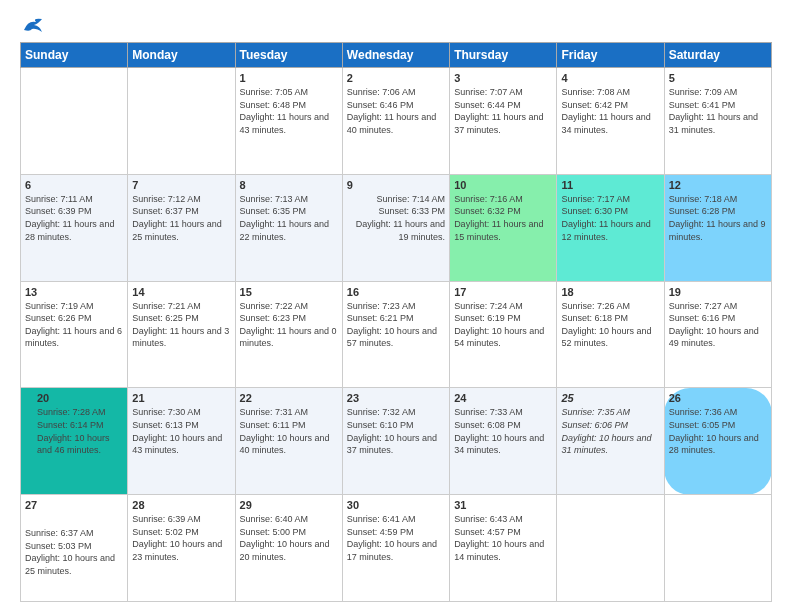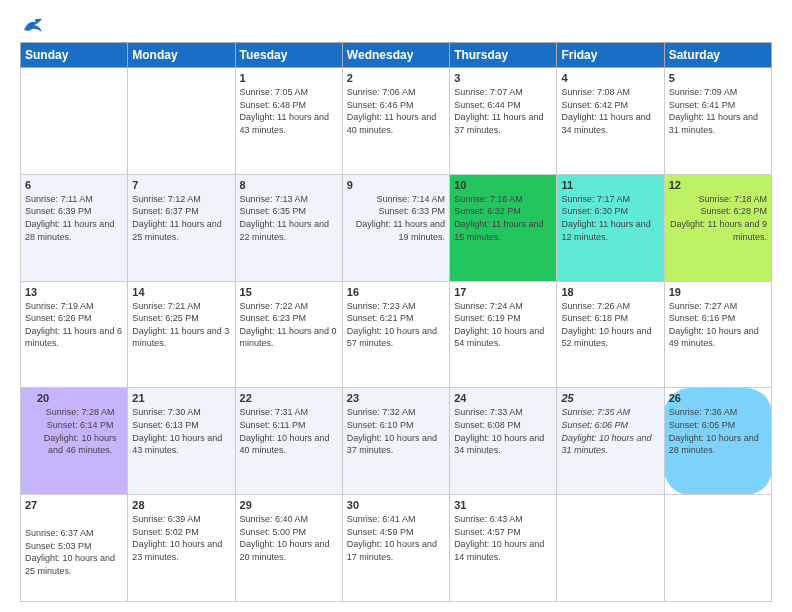--- a/index.html
+++ b/index.html
@@ -188,35 +188,35 @@
             <div class="day-info" style="white-space: pre-line;">Sunrise: 7:13 AM
 Sunset: 6:35 PM
 Daylight: 11 hours and 22 minutes.</div>
           </td>
           <td style="background: rgb(240, 244, 250);">
             <span class="day-num">9</span>
             <div class="day-info" style="white-space: pre-line; text-align: right;">Sunrise: 7:14 AM
 Sunset: 6:33 PM
 Daylight: 11 hours and 19 minutes.</div>
           </td>
-          <td style="background: #22c55e;">
+          <td style="background: #86efac;">
             <span class="day-num">10</span>
             <div class="day-info" style="white-space: pre-line;">Sunrise: 7:16 AM
 Sunset: 6:32 PM
 Daylight: 11 hours and 15 minutes.</div>
           </td>
           <td style="background: #5eead4;">
             <span class="day-num">11</span>
             <div class="day-info" style="white-space: pre-line;">Sunrise: 7:17 AM
 Sunset: 6:30 PM
 Daylight: 11 hours and 12 minutes.</div>
           </td>
-          <td style="background: #bef264;">
+          <td style="background: #7dd3fc;">
             <span class="day-num">12</span>
-            <div class="day-info" style="white-space: pre-line; text-align: right;">Sunrise: 7:18 AM
+            <div class="day-info" style="white-space: pre-line;">Sunrise: 7:18 AM
 Sunset: 6:28 PM
 Daylight: 11 hours and 9 minutes.</div>
           </td>
         </tr>
         <tr>
           <td>
             <span class="day-num">13</span>
             <div class="day-info" style="white-space: pre-line;">Sunrise: 7:19 AM
 Sunset: 6:26 PM
 Daylight: 11 hours and 6 minutes.</div>
@@ -252,23 +252,23 @@
 Daylight: 10 hours and 52 minutes.</div>
           </td>
           <td>
             <span class="day-num">19</span>
             <div class="day-info" style="white-space: pre-line;">Sunrise: 7:27 AM
 Sunset: 6:16 PM
 Daylight: 10 hours and 49 minutes.</div>
           </td>
         </tr>
         <tr>
-          <td style="background: #c4b5fd; padding-left: 16px;">
+          <td style="background: #14b8a6; padding-left: 16px;">
             <span class="day-num">20</span>
-            <div class="day-info" style="white-space: pre-line; text-align: center;">Sunrise: 7:28 AM
+            <div class="day-info" style="white-space: pre-line;">Sunrise: 7:28 AM
 Sunset: 6:14 PM
 Daylight: 10 hours and 46 minutes.</div>
           </td>
           <td style="background: rgb(240, 244, 250);">
             <span class="day-num">21</span>
             <div class="day-info" style="white-space: pre-line;">Sunrise: 7:30 AM
 Sunset: 6:13 PM
 Daylight: 10 hours and 43 minutes.</div>
           </td>
           <td style="background: rgb(240, 244, 250); margin-top: 28px;">

